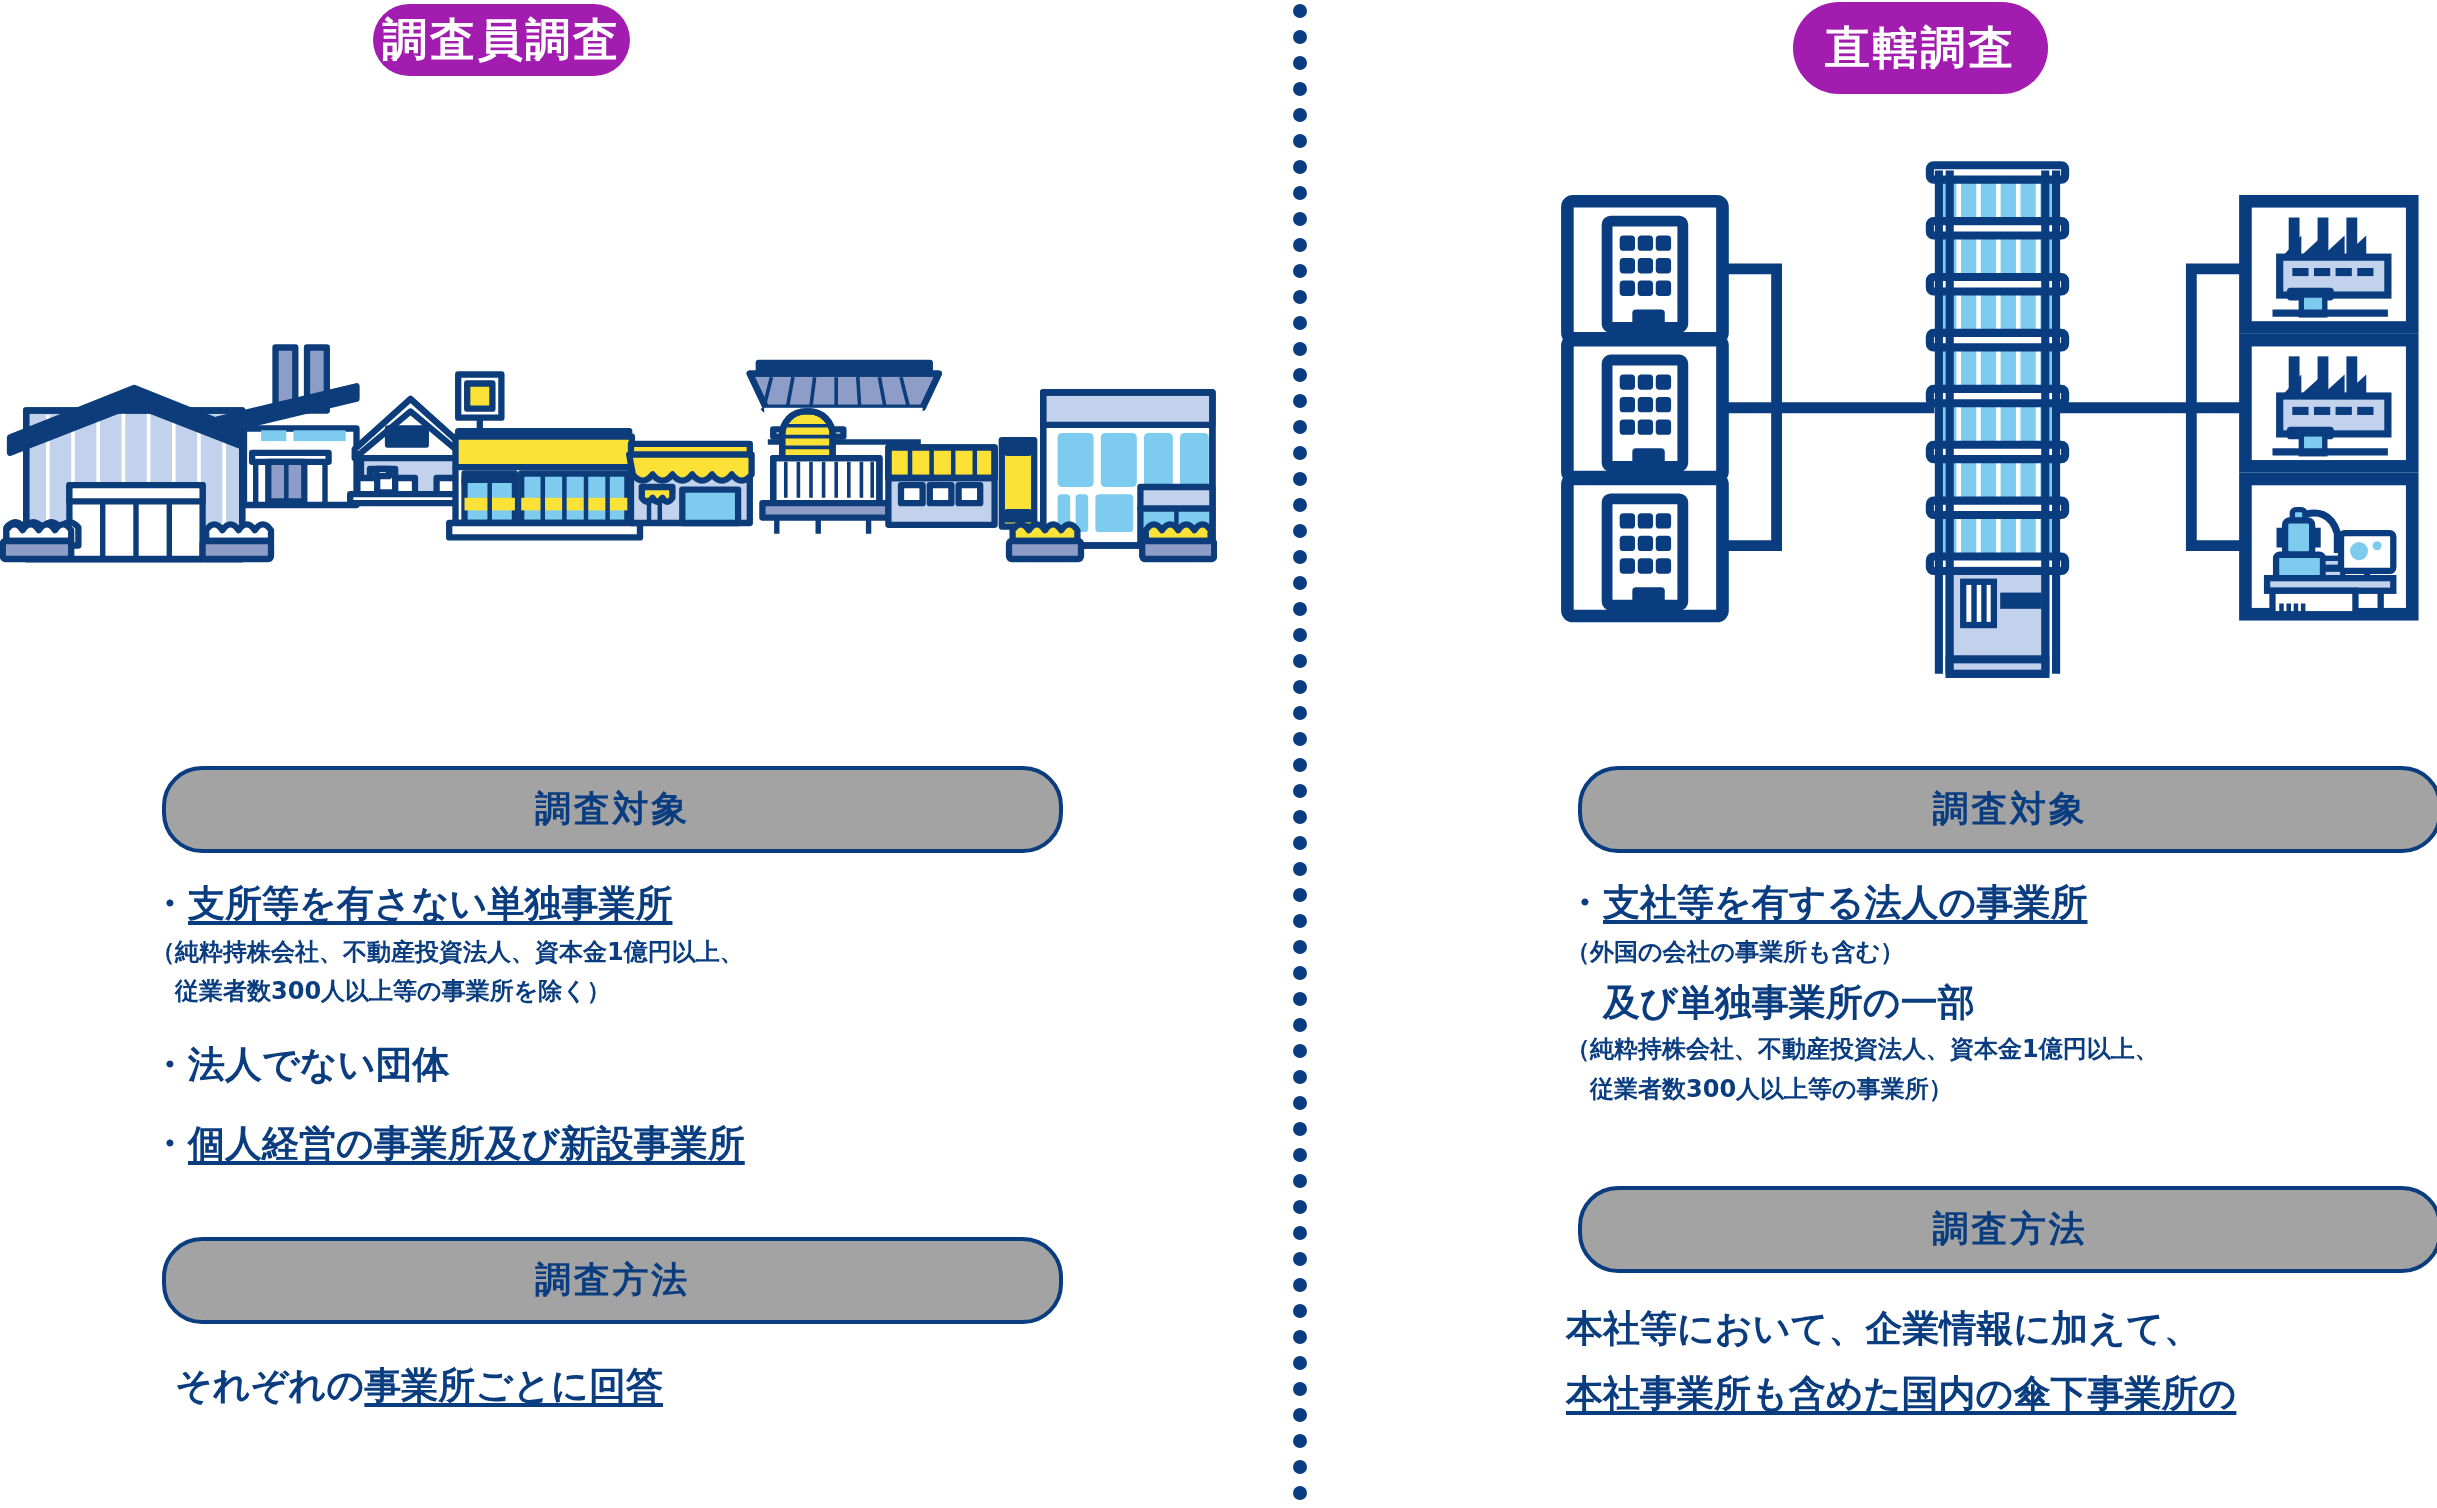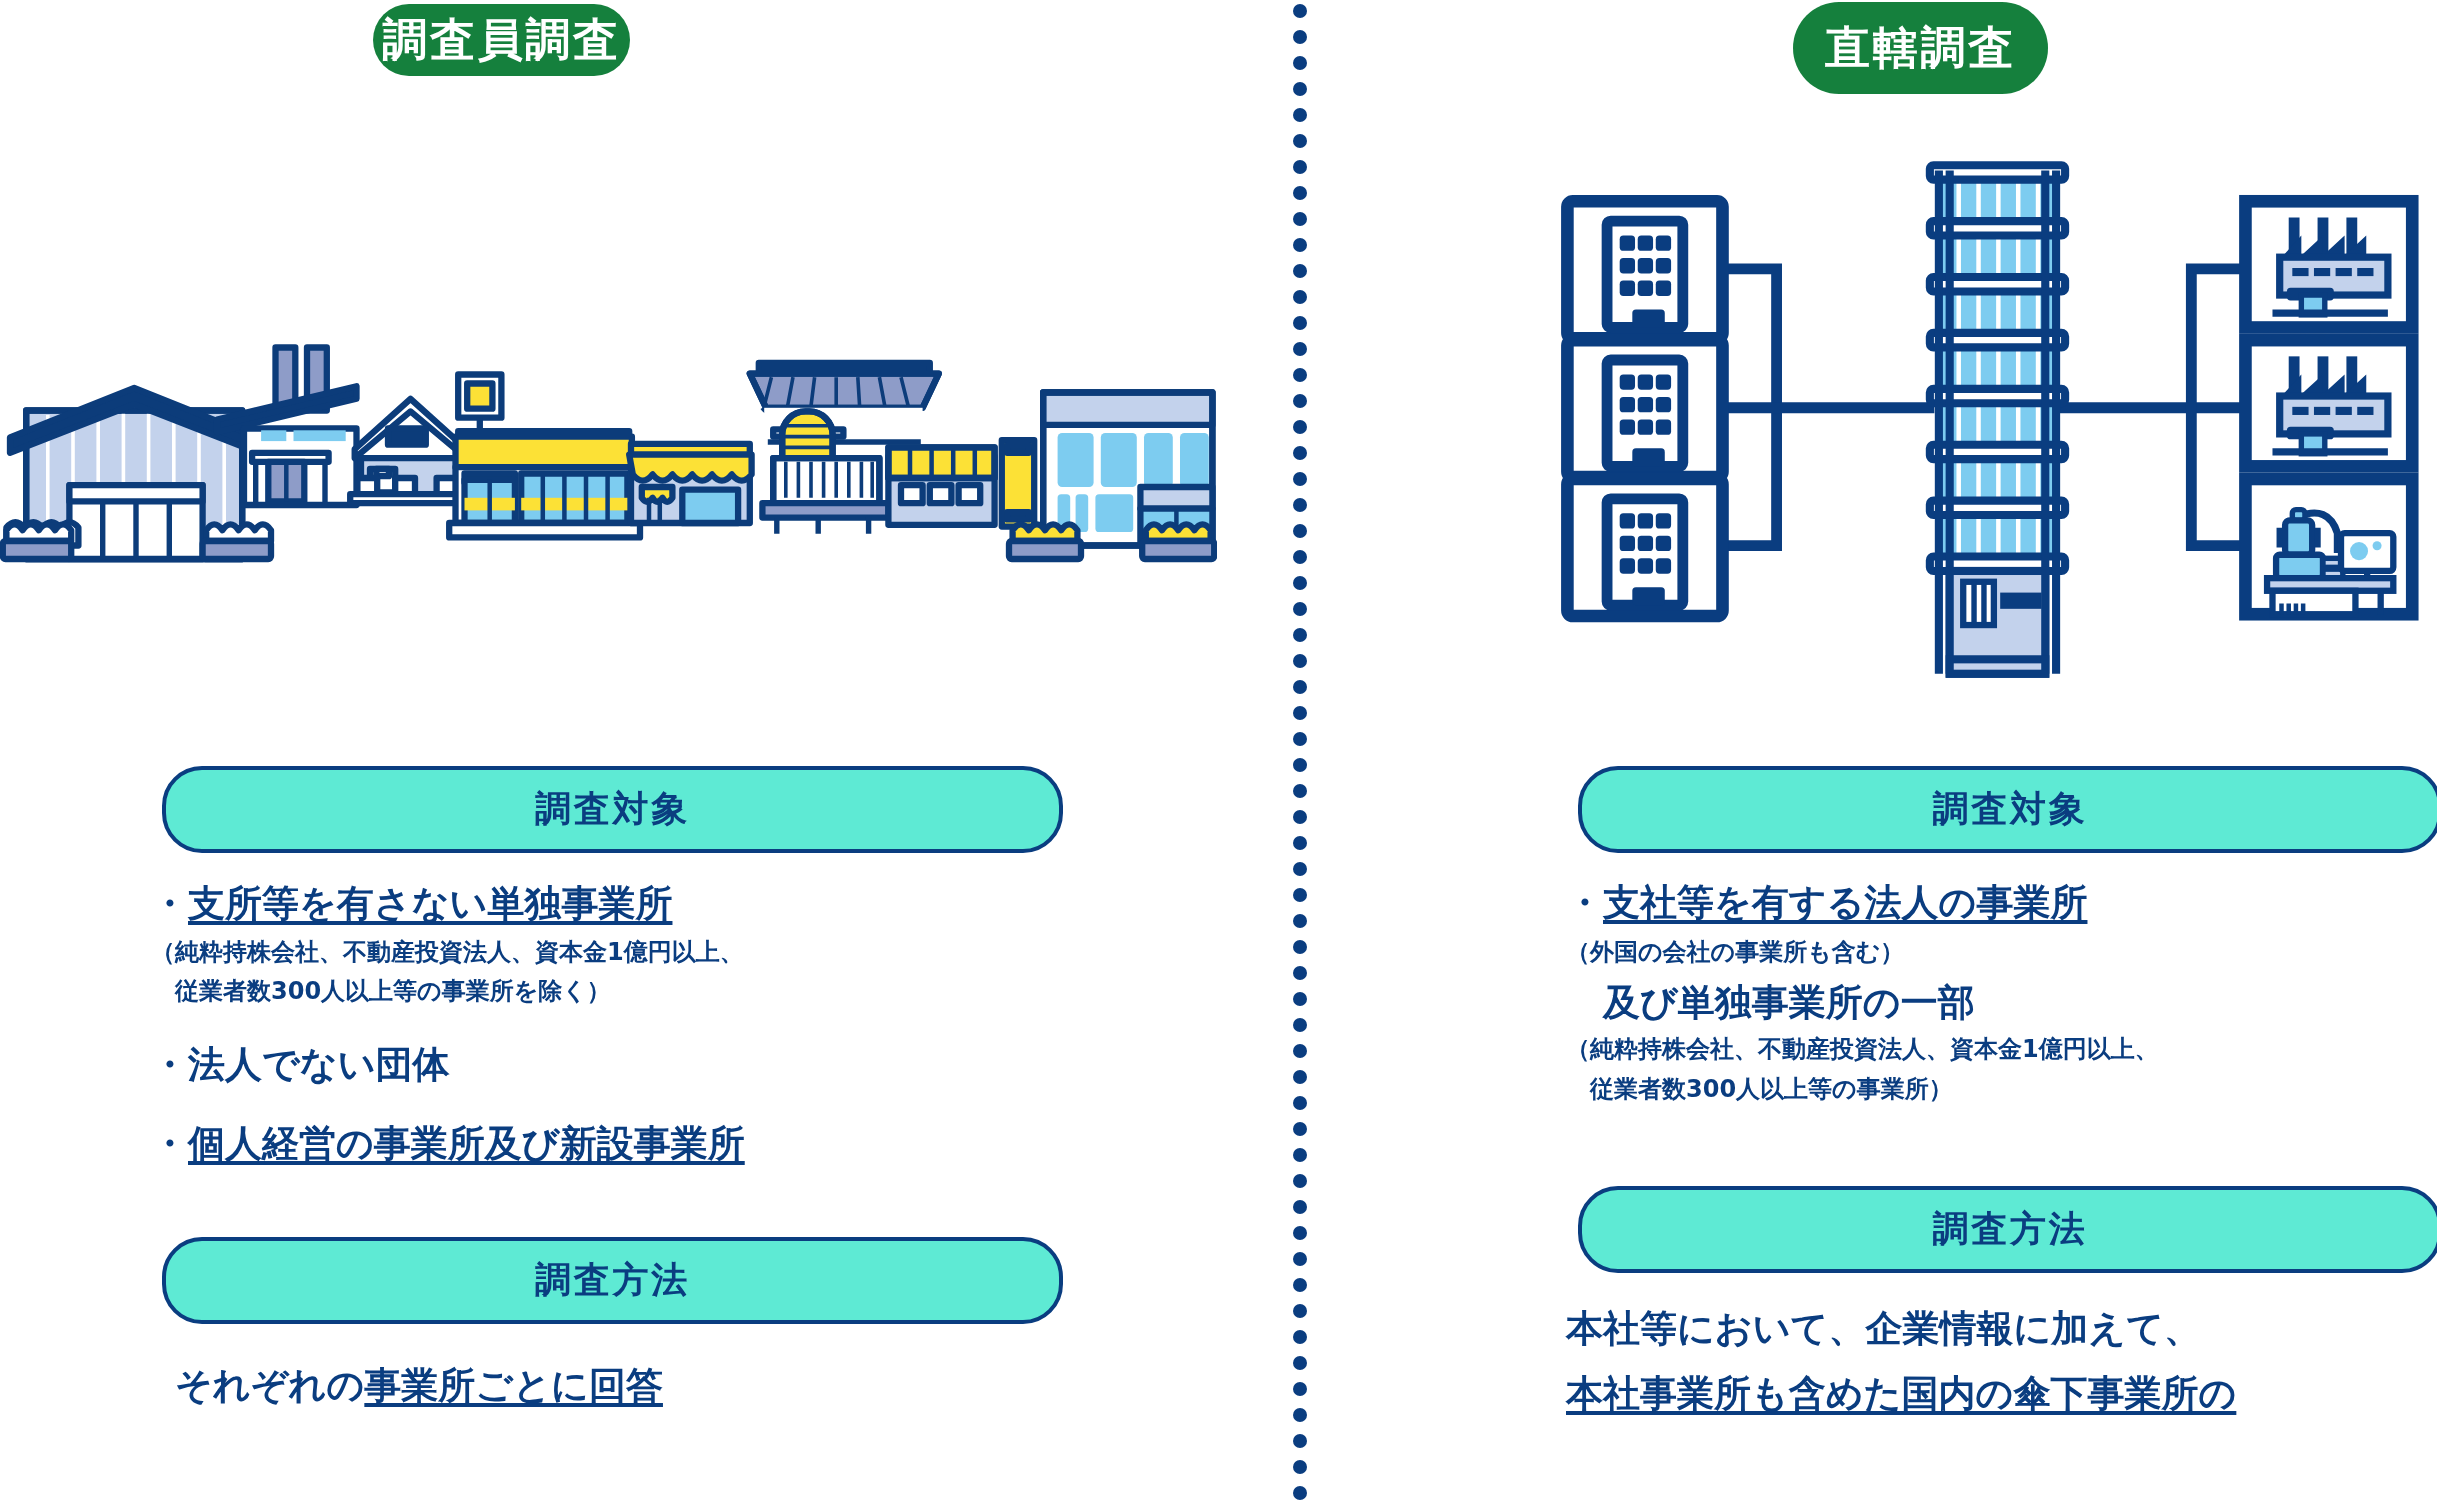--- a/index.html
+++ b/index.html
@@ -21,36 +21,36 @@
   }
 
   
   .col{position:absolute;top:0;height:1508px;}
   .col-left{left:0;width:1280px;}
   .col-right{left:1321px;width:1117px;}
 
   
   .header-pill{
     position:absolute;
-    background:#15803d;
+    background:#a21caf;
     border-radius:54px;
     display:flex;align-items:center;justify-content:center;
     color:#ffffff;
     font-weight:bold;
     letter-spacing:2.7px;
   }
   .hp-left{left:373px;top:3.6px;width:257px;height:72px;font-size:45px;}
   .hp-right{left:1792px;top:1.8px;width:255px;height:92px;font-size:45px;}
 
   
   .sec-pill{
     position:absolute;
     border:4.5px solid #0A3D80;
     border-radius:40px;
-    background:#5eead4;
+    background:#a3a3a3;
     display:flex;align-items:center;justify-content:center;
     color:#0A3D80;font-weight:bold;font-size:36px;letter-spacing:2.7px;
   }
 
   
   .txt{
     position:absolute;color:#0A3D80;font-weight:bold;
     white-space:nowrap;line-height:1.18;
   }
   .t-big{font-size:37px;letter-spacing:0px;}

